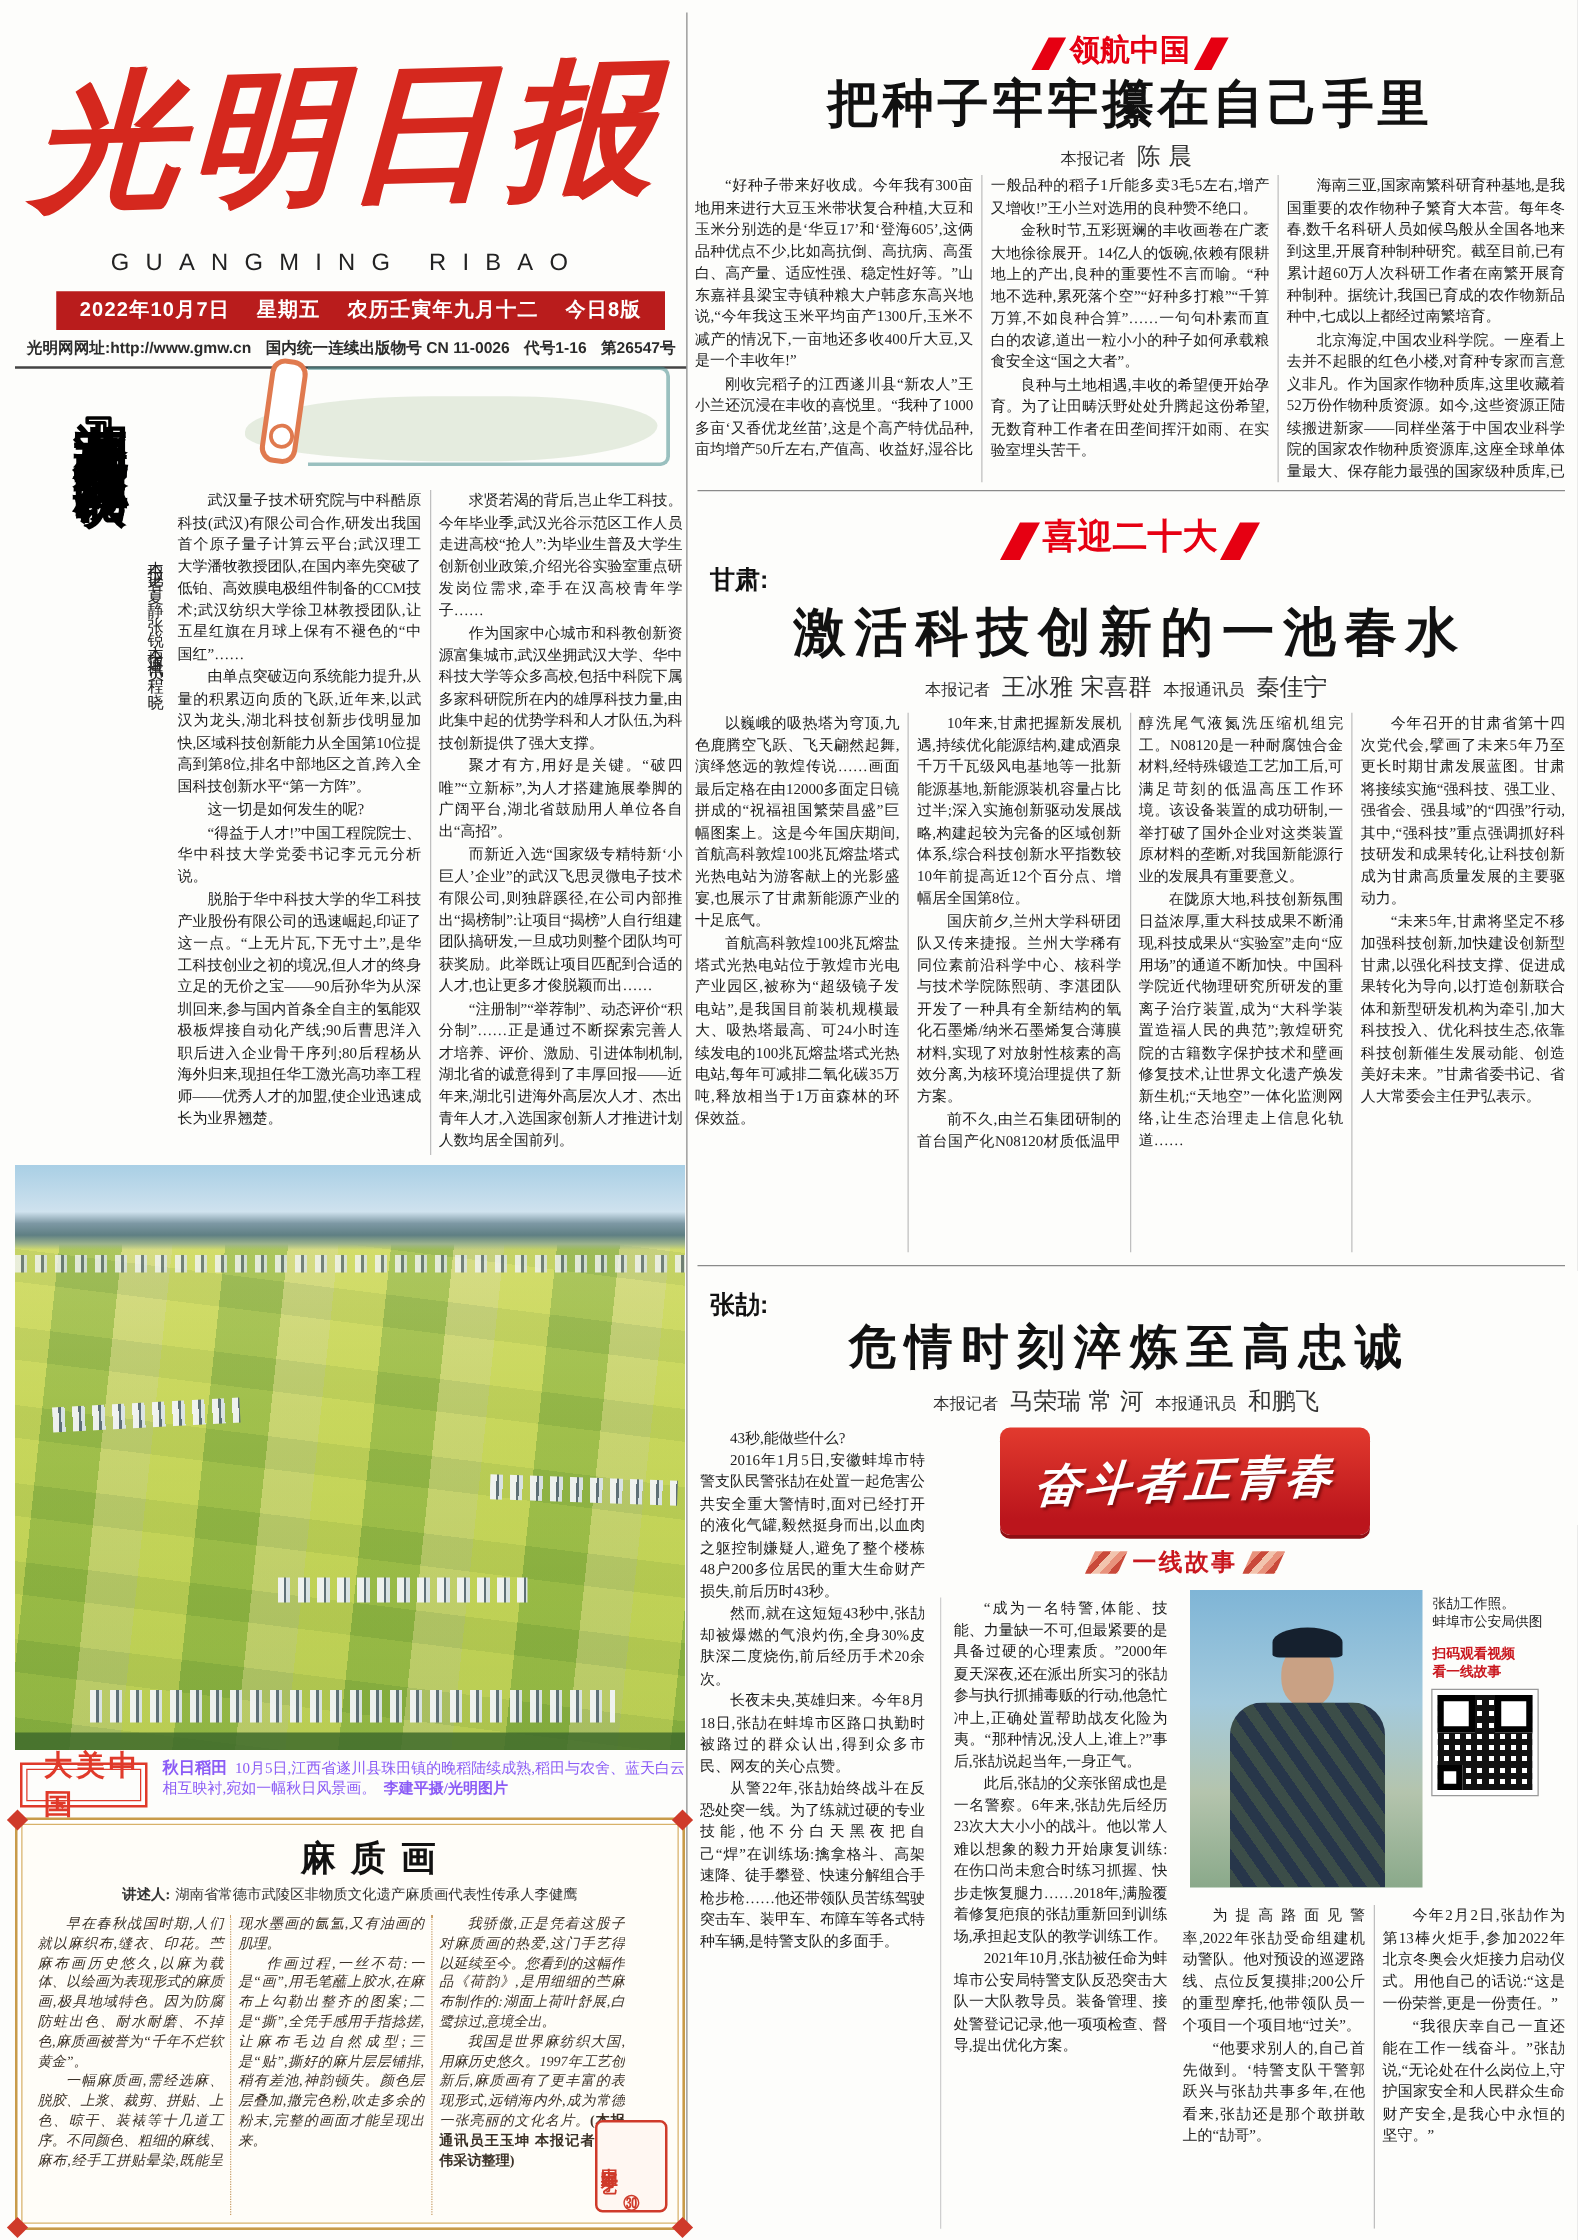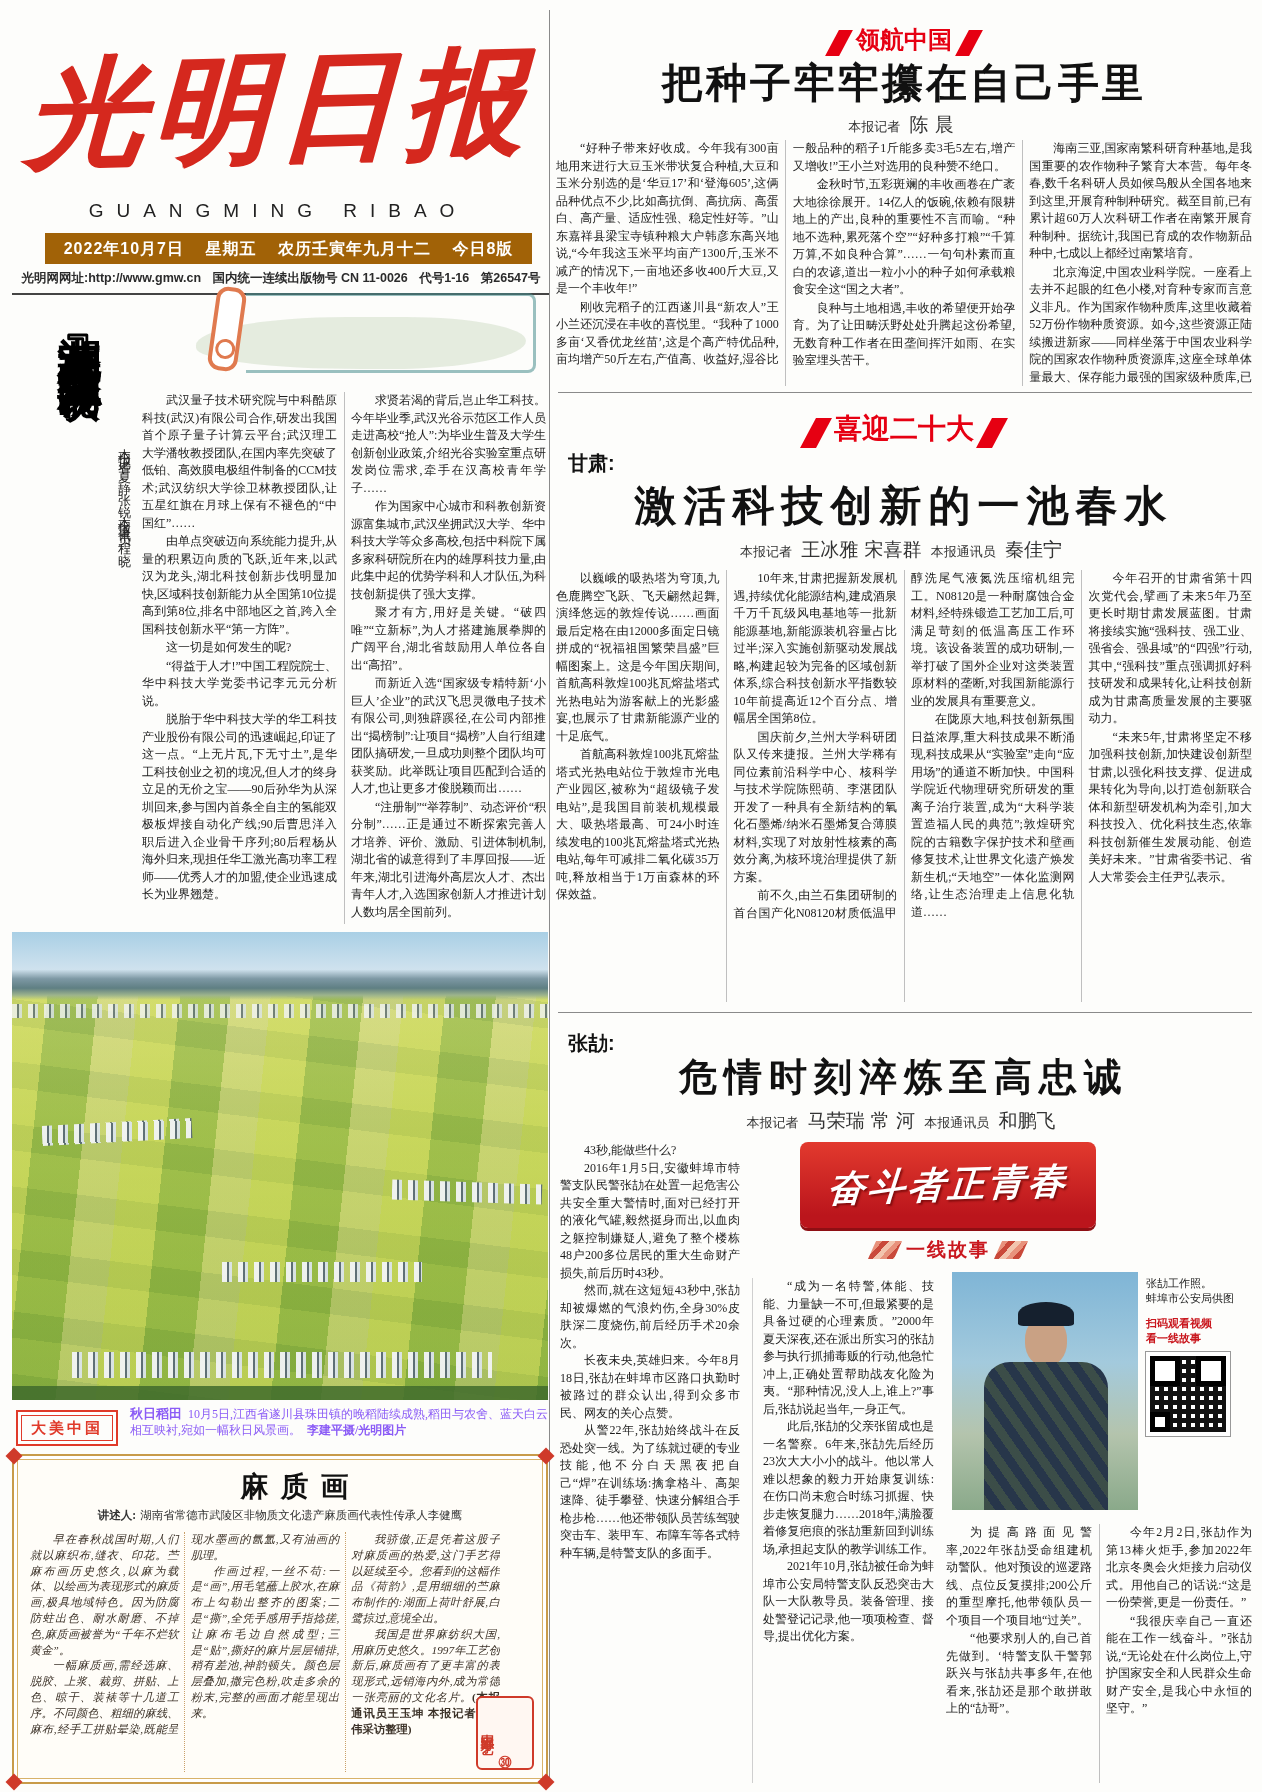--- a/index.html
+++ b/index.html
@@ -23,21 +23,21 @@
     color:#d5281e; letter-spacing:8px; transform:rotate(-1.5deg) skewX(-3deg);
     text-shadow:1px 1px 0 #d5281e;
   }
   .masthead-roman {
     position:absolute; left:22px; top:200px; width:512px; text-align:center;
     font-family:"Liberation Sans","DejaVu Sans",sans-serif;
     font-size:19px; color:#222; letter-spacing:13px; font-weight:500;
   }
   .date-bar {
     position:absolute; left:45px; top:233px; width:487px; height:31px;
-    background:#a16207; color:#fff; text-align:center; line-height:31px;
+    background:#b91c1c; color:#fff; text-align:center; line-height:31px;
     font-family:"Liberation Sans","DejaVu Sans",sans-serif;
     font-size:16px; font-weight:bold; letter-spacing:1px;
   }
   .date-bar span { margin:0 8px; }
   .info-line {
     position:absolute; left:14px; top:270px; width:534px; text-align:center;
     font-family:"Liberation Sans","DejaVu Sans",sans-serif;
     font-size:12.5px; font-weight:bold; color:#2b2b2b; white-space:nowrap;
   }
   .info-line span { margin:0 4px; }
@@ -98,23 +98,23 @@
   .v1 { left:0; top:72px; width:536px; height:14px; opacity:.8; }
   .v2 { left:30px; top:190px; width:150px; transform:rotate(-3deg); }
   .v3 { left:210px; top:330px; width:200px; }
   .v4 { left:380px; top:250px; width:150px; transform:rotate(2deg); }
   .v5 { left:60px; top:420px; width:420px; height:26px; }
   .treeline { position:absolute; left:0; bottom:0; width:100%; height:14px; background:#3f6b2c; opacity:.85; }
 
   
   .dm-emblem { position:absolute; left:16px; top:1410px; width:102px; height:36px;
     border:2px solid #e03a2a; box-shadow:inset 0 0 0 3px #fff,inset 0 0 0 4px #e03a2a;
-    color:#e03a2a; font-weight:900; font-size:15px; letter-spacing:3px;
+    color:#e03a2a; font-weight:900; font-size:23px; letter-spacing:3px;
     display:flex; align-items:center; justify-content:center;
-    font-family:"Liberation Sans","DejaVu Sans",sans-serif; }
+    font-family:"Liberation Sans","DejaVu Sans",sans-serif;padding-left:17px; }
   .photo-caption { position:absolute; left:130px; top:1406px; width:418px; height:44px;
     font-size:12px; line-height:15.5px; text-align:justify; color:#8b5cf6; }
   .photo-caption b { font-size:13px; margin-right:6px; }
   .photo-caption .credit { font-weight:bold; white-space:nowrap; margin-left:6px; }
 
   
   .craft-box { position:absolute; left:12px; top:1454px; width:536px; height:330px;
     border:2px solid #c89b4a; box-shadow:inset 0 0 0 3px #fff,inset 0 0 0 4px #d8b26a; background:#fffdf8; }
   .craft-box .corner { position:absolute; width:12px; height:12px; background:#cf3a2a; transform:rotate(45deg); }
   .c-tl { left:-6px; top:-6px; } .c-tr { right:-6px; top:-6px; }

